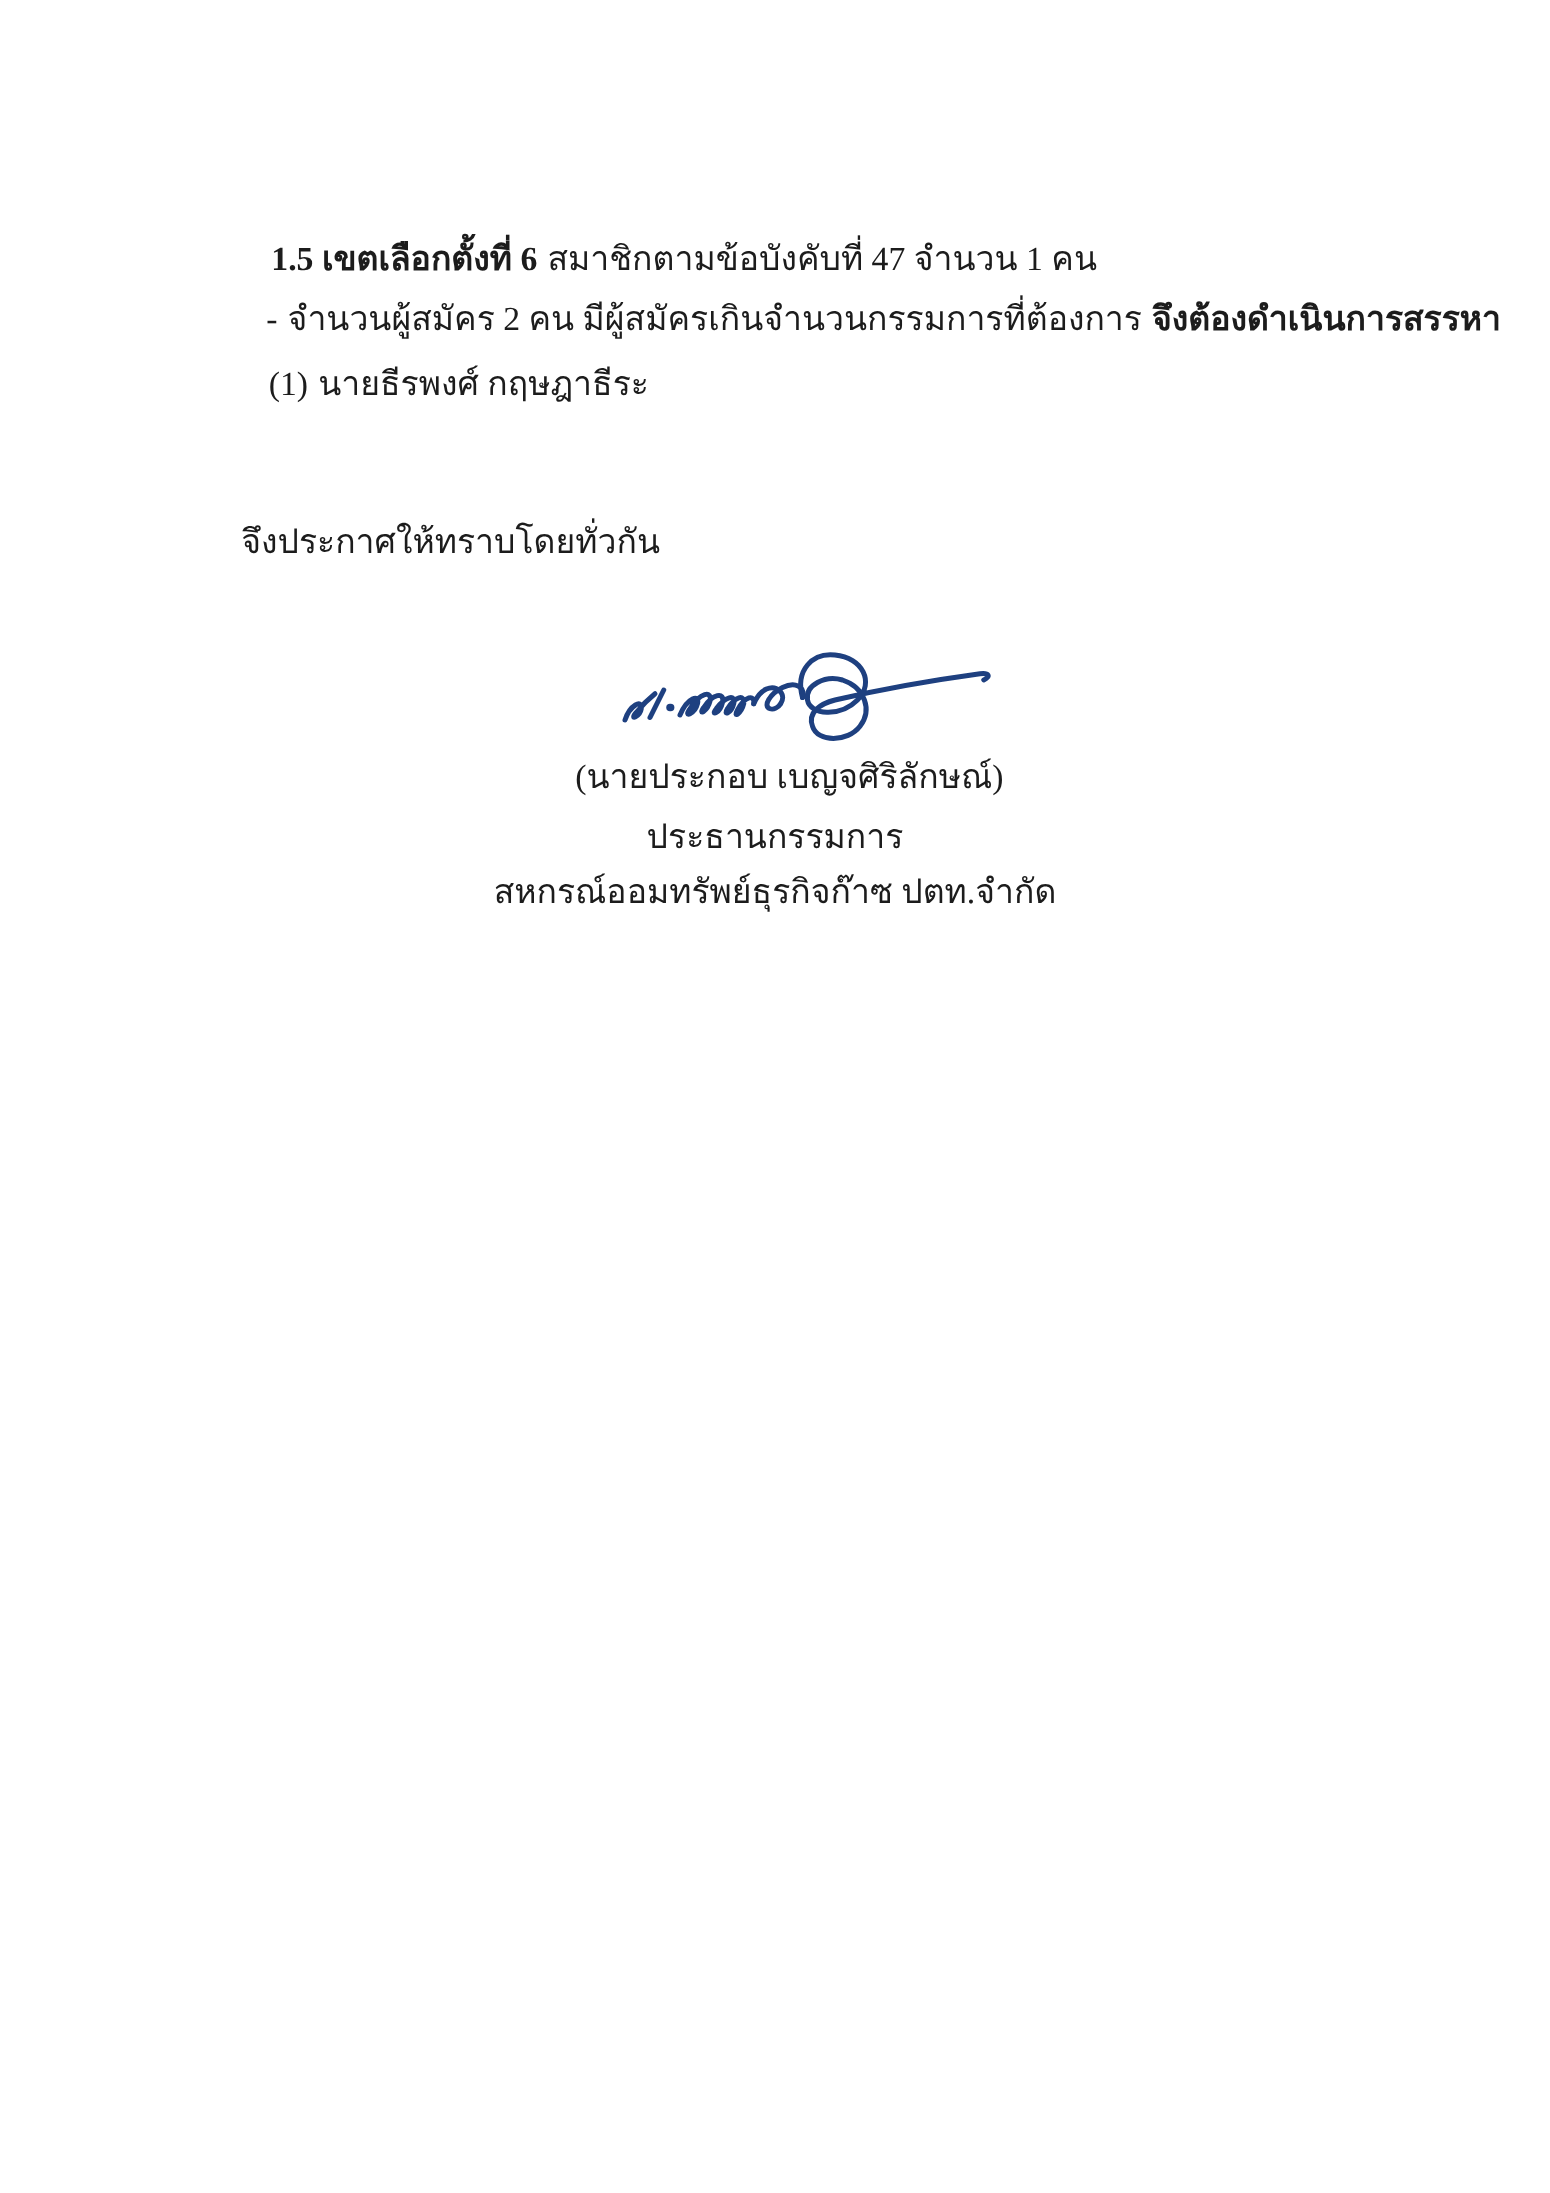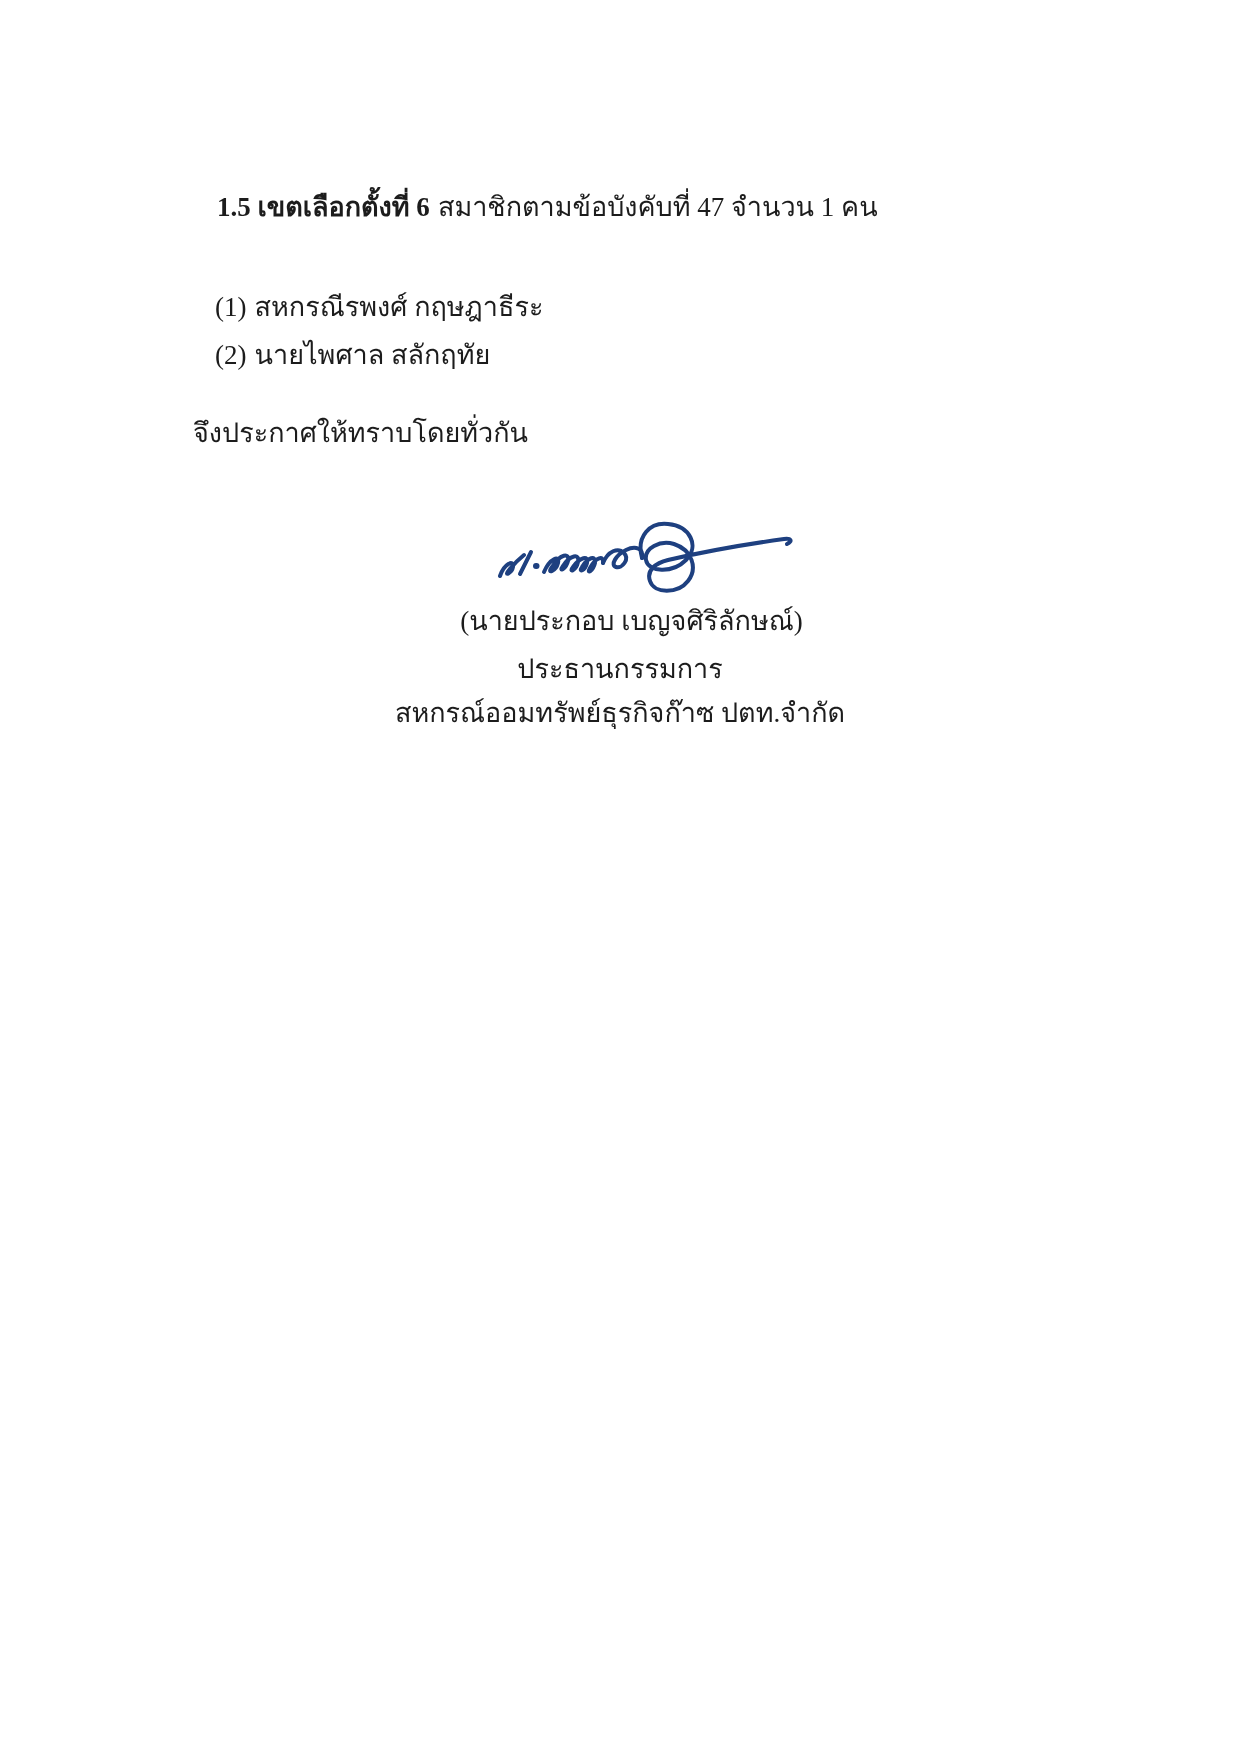--- a/index.html
+++ b/index.html
@@ -51,28 +51,28 @@
 </style>
 </head>
 <body>
 
 <div class="page">
 
   <p class="line heading">
     <span class="bold gap-r">1.5 เขตเลือกตั้งที่ 6</span><span>สมาชิกตามข้อบังคับที่ 47 จำนวน 1 คน</span>
   </p>
 
+  <p class="line applicants">
+    <span class="gap-r">-</span><span class="gap-r">จำนวนผู้สมัคร 2 คน มีผู้สมัครเกินจำนวนกรรมการที่ต้องการ</span><span class="bold">จึงต้องดำเนินการสรรหา</span>
+  </p>
 
   <p class="line candidate-1">
-    <span class="gap-r">(1)</span><span>สหกรณีรพงศ์ กฤษฎาธีระ</span>
+    <span class="gap-r">(1)</span><span>นายธีรพงศ์ กฤษฎาธีระ</span>
   </p>
 
-  <p class="line candidate-2">
-    <span class="gap-r">(2)</span><span>นายไพศาล สลักฤทัย</span>
-  </p>
 
   <p class="line closing">จึงประกาศให้ทราบโดยทั่วกัน</p>
 
 
   <div class="signature-wrap">
     <svg viewBox="0 0 312 84" xmlns="http://www.w3.org/2000/svg">
       <g fill="none" stroke="#1e4080" stroke-width="4" stroke-linecap="round" stroke-linejoin="round">
         <path d="M12,60 C16,48 26,43 25,51 C24,57 15,61 21,54 C25,49 31,43 36,39" stroke="#1e4080"></path>
         <path d="M43,36 L32,58" stroke="#1e4080"></path>
         <path stroke-width="6" d="M48,50 l0.5,0" stroke="#1e4080"></path>

